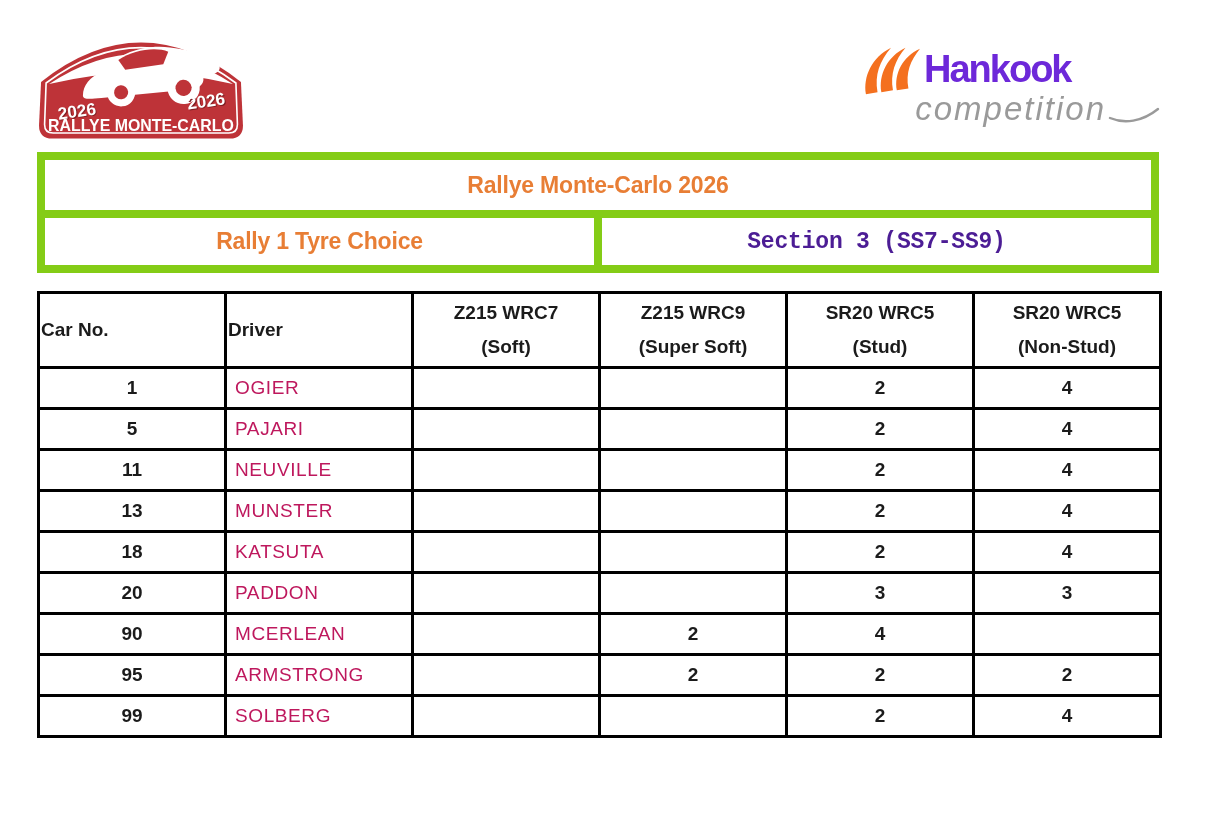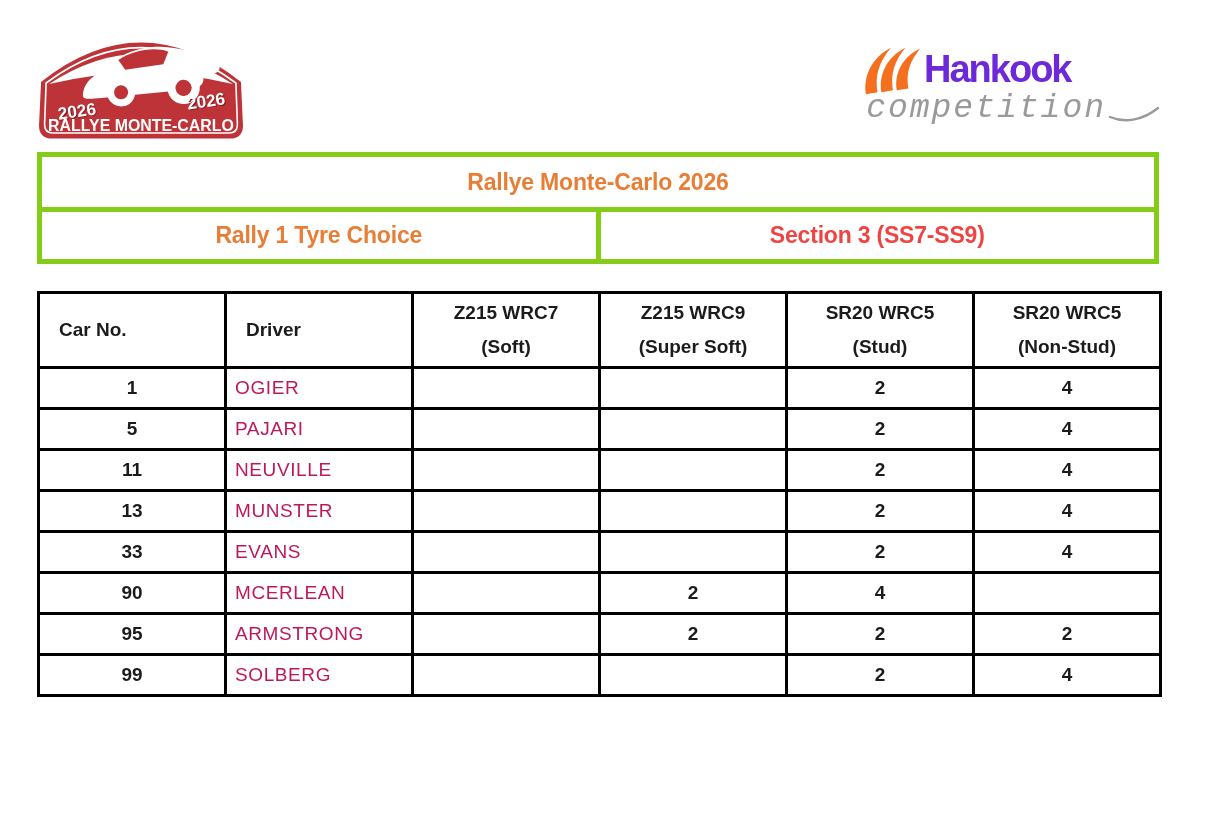--- a/index.html
+++ b/index.html
@@ -12,38 +12,38 @@
   .hankook{position:absolute;left:860px;top:42px;width:302px;}
   .hk-row{display:flex;align-items:flex-start;}
   .hk-swoosh{flex:0 0 auto;margin-top:2px;}
   .hk-brand{
     font-size:38px;font-weight:700;letter-spacing:-2px;color:#6d28d9;
     line-height:54px;white-space:nowrap;
   }
   .hk-sub{
     display:flex;justify-content:flex-end;align-items:flex-end;
     margin-top:-10px;padding-right:2px;
-    font-family:Liberation Mono, monospace;font-style:italic;
+    font-family:Liberation Sans, sans-serif;font-style:italic;
     font-size:33px;letter-spacing:2px;color:#9a9a9a;
   }
   .hk-sub .swash{margin-left:2px;margin-bottom:3px;}
   
   table{border-collapse:collapse;table-layout:fixed;}
   .banner{position:absolute;left:37px;top:152px;width:1122px;}
   .banner td{
-    border:5px solid #84cc16;text-align:center;font-weight:bold;
+    border:8px solid #84cc16;text-align:center;font-weight:bold;
     font-size:23px;letter-spacing:-0.2px;
   }
   .banner .r1 td{height:48px;}
   .banner .r2 td{height:45px;}
   
   .tyres{position:absolute;left:37px;top:291px;width:1122px;}
   .tyres th,.tyres td{border:3px solid #000;overflow:hidden;}
   .tyres th{height:70px;font-size:19px;color:#1b1b1b;font-weight:bold;vertical-align:middle;}
-  .tyres th.left{text-align:left;padding-left:19px;}
+  .tyres th.left{text-align:left;padding-left:1px;}
   .tyres th .l1,.tyres th .l2{display:block;line-height:34px;text-align:center;}
   .tyres th.left .l1{text-align:left;}
   .tyres td{height:36px;font-size:19px;vertical-align:middle;}
   .td-car{text-align:center;font-weight:bold;color:#1b1b1b;}
   .td-driver{text-align:left;padding-left:8px;color:#be185d;letter-spacing:0.6px;font-weight:400;}
   .td-count{text-align:center;font-weight:bold;color:#1b1b1b;}
 </style>
 </head>
 <body>
 
@@ -88,21 +88,21 @@
   </div>
 </div>
 
 <table class="banner">
   <tbody>
       <tr class="r1">
     <td colspan="2" style="color:#E87E35;">Rallye Monte-Carlo 2026</td>
   </tr>
   <tr class="r2">
     <td style="color:#E87E35;width:50%;">Rally 1 Tyre Choice</td>
-    <td style="color:#ef4444;width:50%;">Section 3 (SS7-SS9)</td>
+    <td style="color:#4c1d95;width:50%;font-family:Liberation Mono, monospace;">Section 3 (SS7-SS9)</td>
   </tr>
 </tbody>
   </table>
 
 <table class="tyres">
   <colgroup>
     <col style="width:187px">
       <col style="width:187px">
       <col style="width:187px">
     <col style="width:187px">
@@ -162,26 +162,34 @@
       </tr>
       <tr>
         <td class="td-car">13</td>
         <td class="td-driver">MUNSTER</td>
         <td class="td-count"></td>
         <td class="td-count"></td>
         <td class="td-count">2</td>
         <td class="td-count">4</td>
       </tr>
       <tr>
-        <td class="td-car">33</td>
-        <td class="td-driver">EVANS</td>
-        <td class="td-count"></td>
-        <td class="td-count"></td>
-        <td class="td-count">2</td>
-        <td class="td-count">4</td>
+        <td class="td-car">18</td>
+        <td class="td-driver">KATSUTA</td>
+        <td class="td-count"></td>
+        <td class="td-count"></td>
+        <td class="td-count">2</td>
+        <td class="td-count">4</td>
+      </tr>
+      <tr>
+        <td class="td-car">20</td>
+        <td class="td-driver">PADDON</td>
+        <td class="td-count"></td>
+        <td class="td-count"></td>
+        <td class="td-count">3</td>
+        <td class="td-count">3</td>
       </tr>
       <tr>
         <td class="td-car">90</td>
         <td class="td-driver">MCERLEAN</td>
         <td class="td-count"></td>
         <td class="td-count">2</td>
         <td class="td-count">4</td>
         <td class="td-count"></td>
       </tr>
       <tr>

